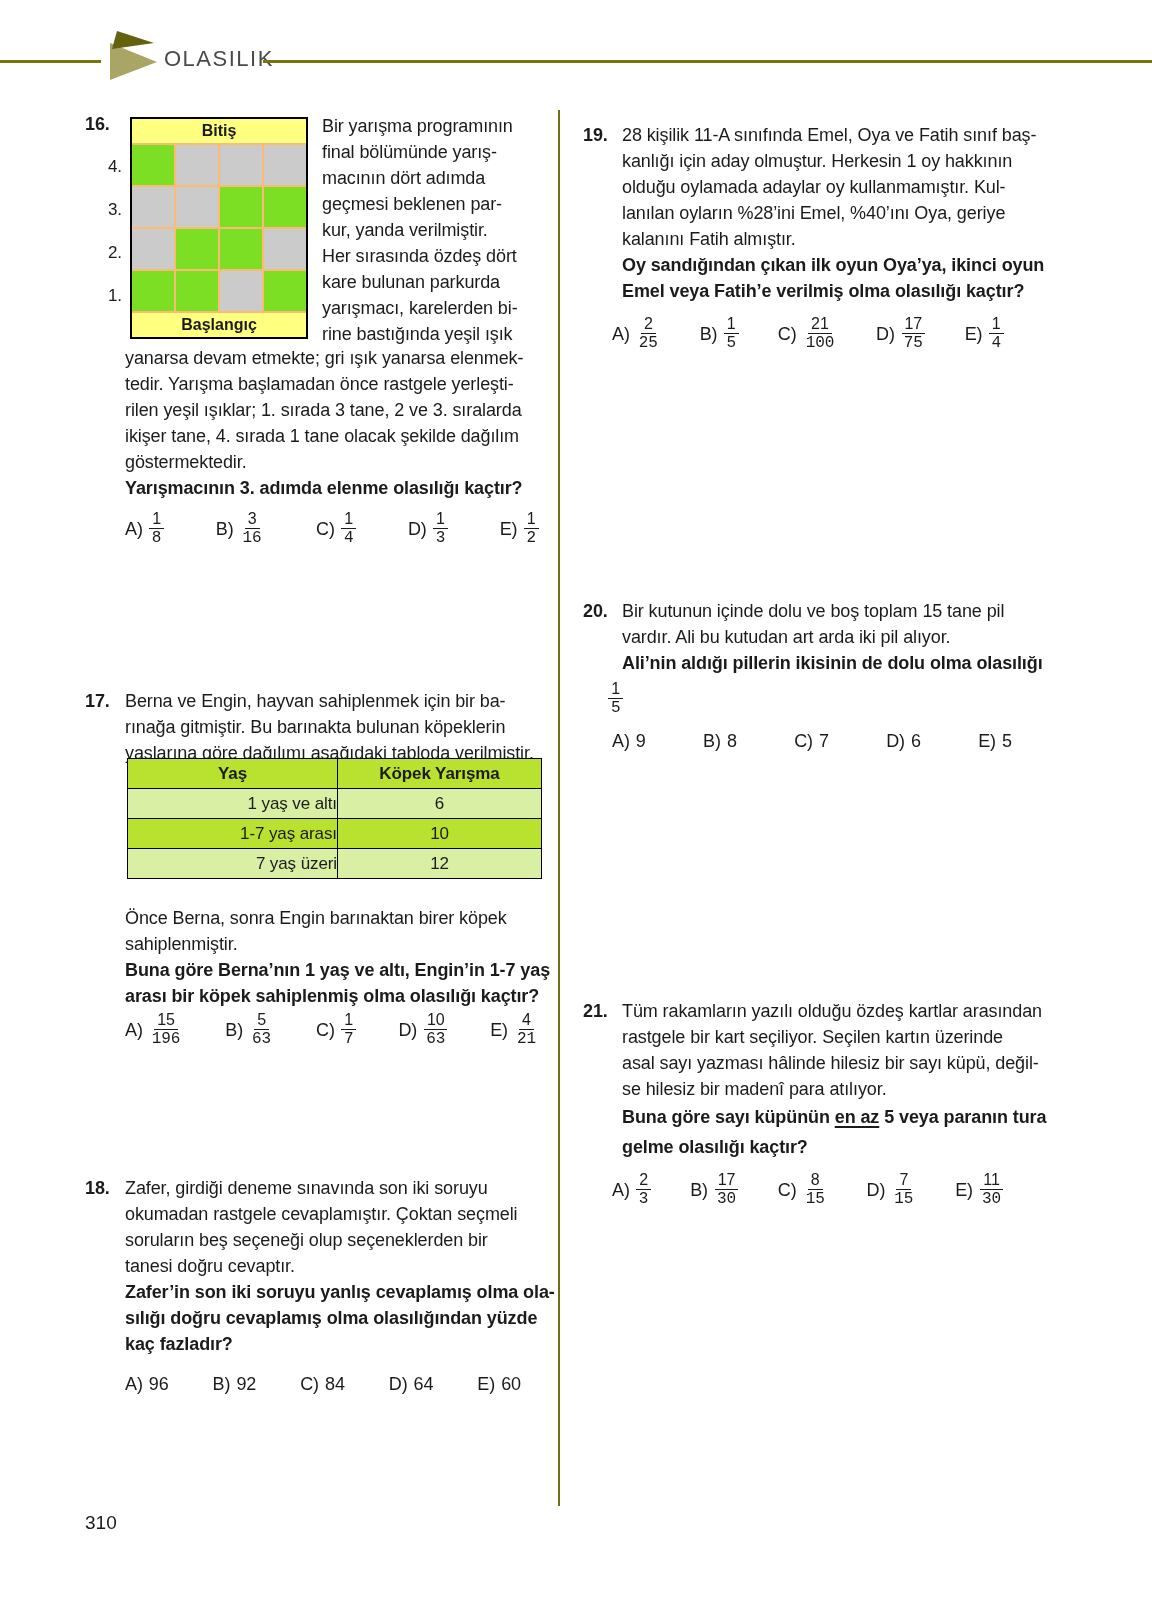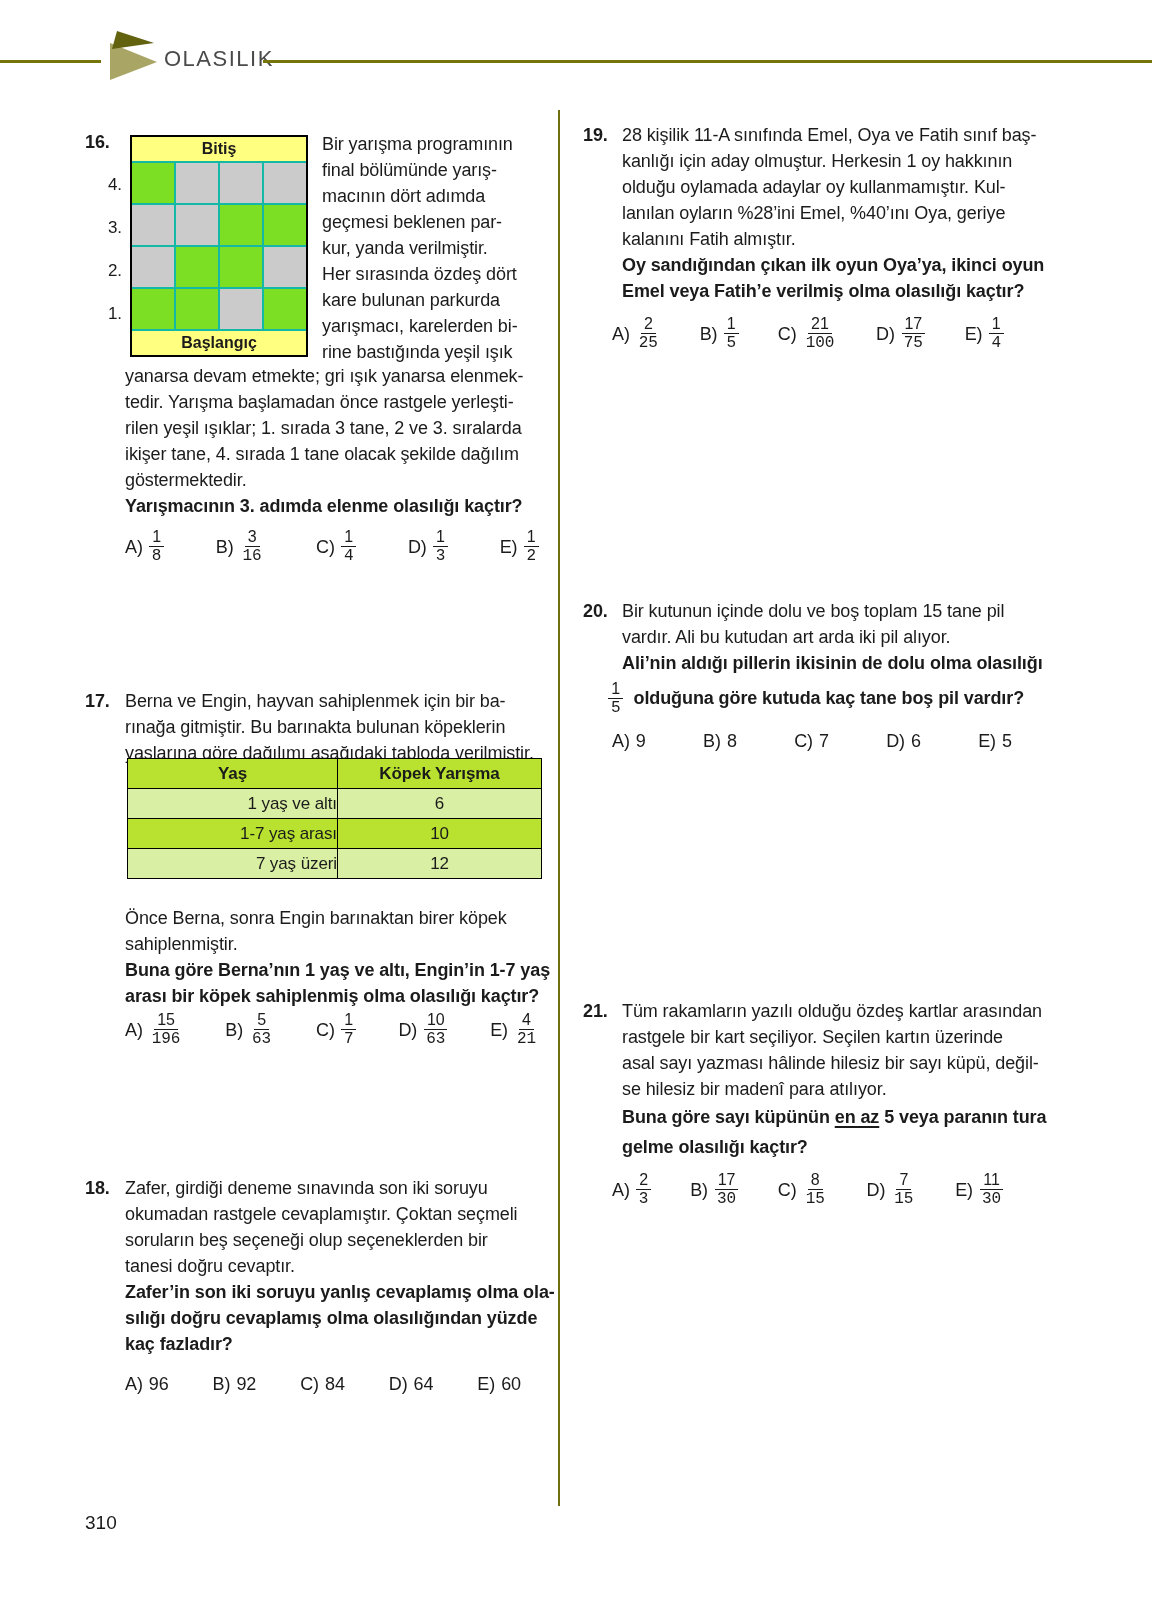--- a/index.html
+++ b/index.html
@@ -24,21 +24,21 @@
   .frac{display:inline-flex;flex-direction:column;align-items:center;
         font-size:16px;line-height:19px;}
   .fnum{border-bottom:1.6px solid #1b1b1b;padding:0 3px;}
   .fden{padding:0 3px;font-family:Liberation Mono, monospace;}
   .underline{text-decoration:underline;text-decoration-thickness:2px;text-underline-offset:3px;}
 
   
   .q16-gridwrap{position:absolute;left:45px;top:6px;}
   .pgrid{display:grid;grid-template-columns:repeat(4,42px);
          grid-template-rows:24px repeat(4,40px) 24px;gap:2px;
-         background:#14b8a6;border:2px solid #000;width:fit-content;}
+         background:#fdba74;border:2px solid #000;width:fit-content;}
   .banner{grid-column:1/-1;background:#ffff80;font-weight:bold;font-size:16px;
           line-height:24px;text-align:center;letter-spacing:0;}
   .gcell[data-color="green"]{background:#7cdf24;}
   .gcell[data-color="gray"]{background:#cbcbcb;}
   .rowlab{position:absolute;left:-36px;width:28px;text-align:right;font-size:17px;
           line-height:20px;}
   .q16-side{position:absolute;left:237px;top:2px;}
   .q16-cont{position:absolute;left:40px;top:234px;width:416px;}
   .q16-answers{margin-top:8px;width:414px;}
 
@@ -71,21 +71,21 @@
     <svg width="62" height="56" viewBox="0 0 62 56">
       <polygon points="10,13 10,50 57,32" fill="#a9a565"></polygon>
       <polygon points="17,1 54,13 12,19" fill="#62620f"></polygon>
     </svg>
   </div>
   <div class="brand">OLASILIK</div>
   <div class="hline hline-right"></div>
 
   <div class="divider"></div>
 
-  <div class="q" style="left:85px;top:129px;width:458px;height:470px;">
+  <div class="q" style="left:85px;top:111px;width:458px;height:470px;">
     <div class="qnum">16.</div>
 
     <div class="q16-gridwrap">
       <div class="rowlab" style="top:40px;">4.</div>
       <div class="rowlab" style="top:83px;">3.</div>
       <div class="rowlab" style="top:126px;">2.</div>
       <div class="rowlab" style="top:169px;">1.</div>
       <div class="pgrid">
         <div class="banner">Bitiş</div>
         <div class="gcell" data-color="green"></div>
@@ -327,21 +327,20 @@
     <div class="qnum">20.</div>
     <div style="margin-left:39px;">
       <div class="pre">Bir kutunun içinde dolu ve boş toplam 15 tane pil
 vardır. Ali bu kutudan art arda iki pil alıyor.</div>
       <div class="bold">Ali’nin aldığı pillerin ikisinin de dolu olma olasılığı</div>
       <div class="fracline">
         <span class="frac" style="margin-left:-14px;">
             <span class="fnum">1</span>
             <span class="fden">5</span>
           </span>
-        <span class="bold">olduğuna göre kutuda kaç tane boş pil vardır?</span>
       </div>
       <div class="answers" style="margin-top:8px;margin-left:-10px;width:400px;">
         <span class="choice">
             <span>A)</span>
             <span>9</span>
           </span>
         <span class="choice">
             <span>B)</span>
             <span>8</span>
           </span>

